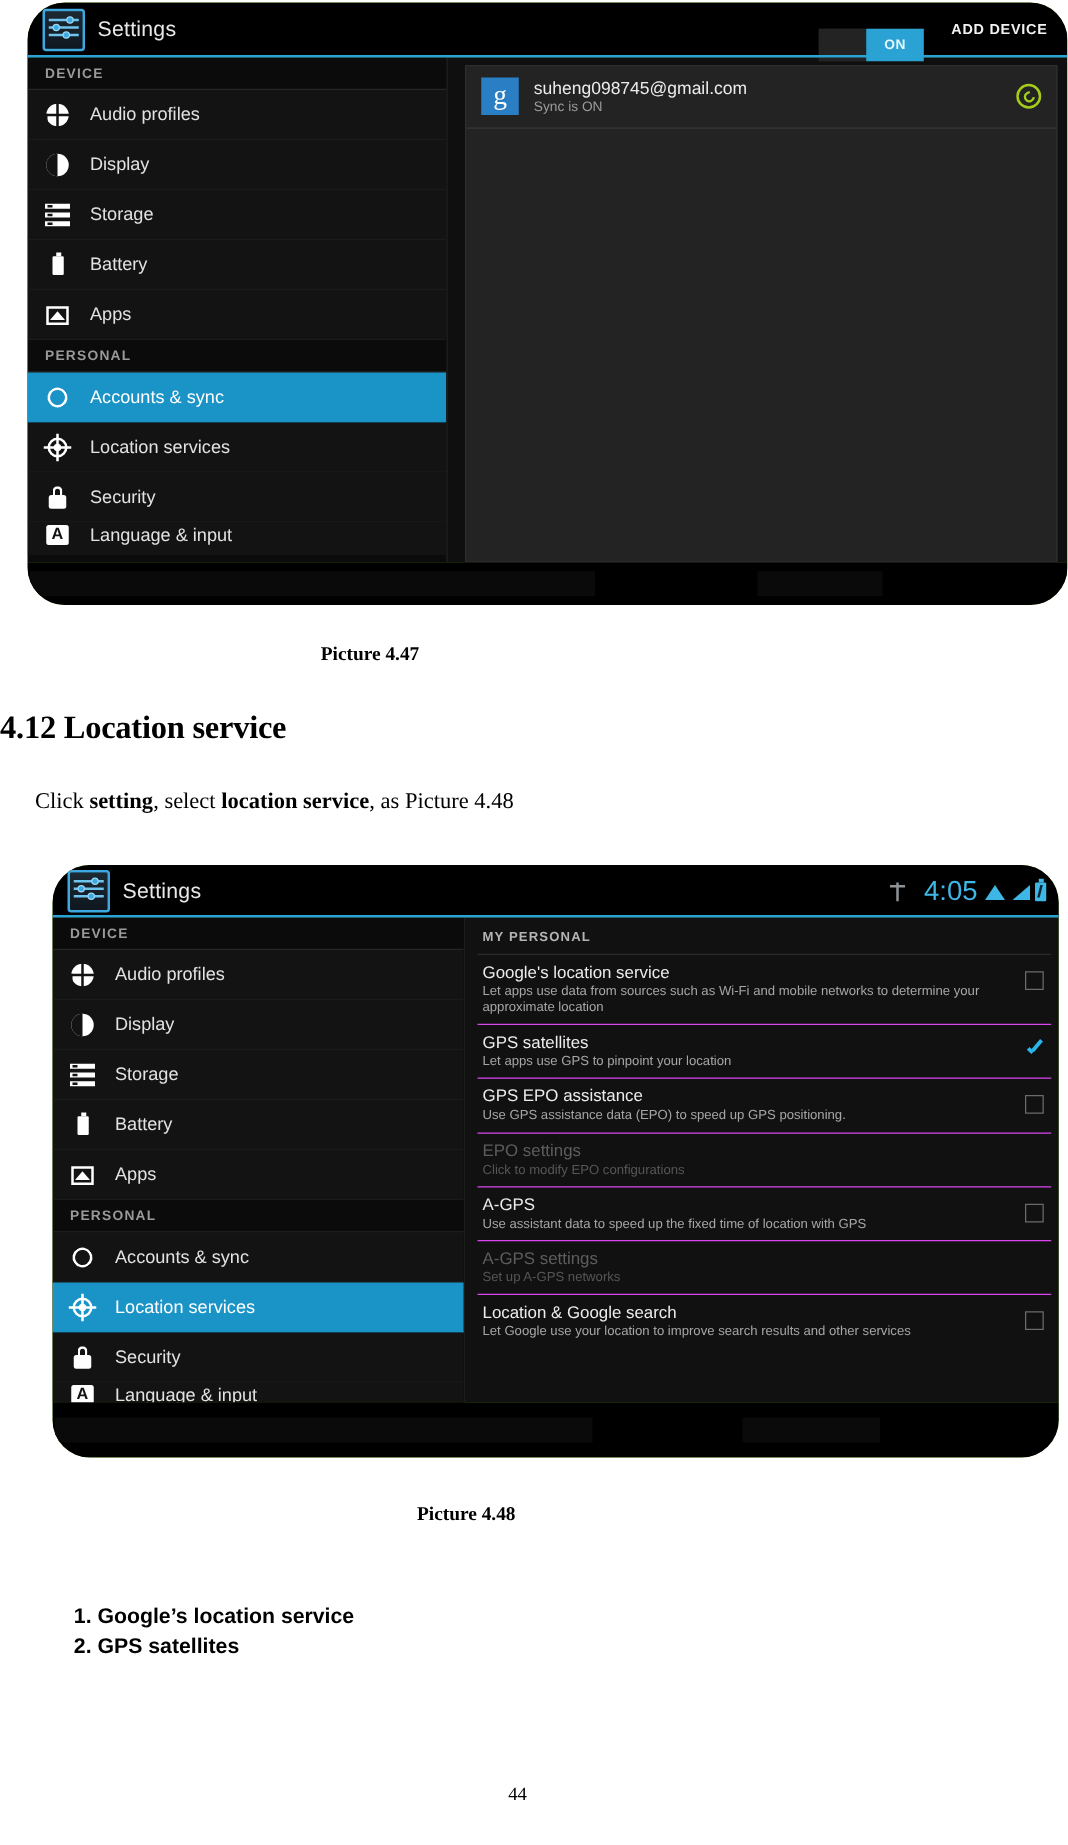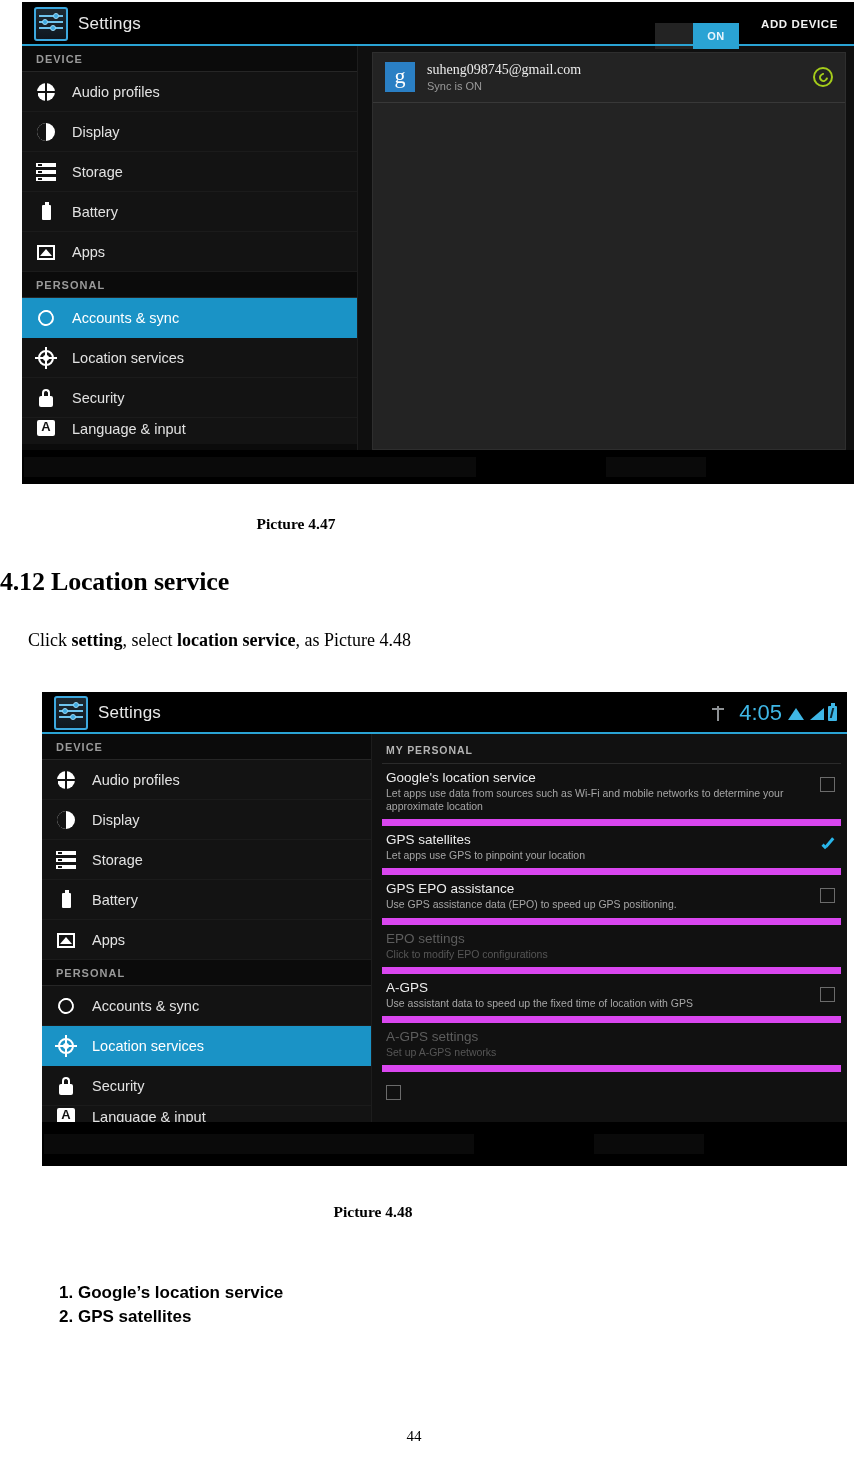--- a/index.html
+++ b/index.html
@@ -10,20 +10,21 @@
     overflow:hidden;
     position:relative;
   }
 
   
   .shot{
     position:absolute;
     background:#4d7c0f;
     box-sizing:border-box;
     overflow:hidden;
+    border-radius:30px;
   }
   .shot-1{left:22px;top:2px;width:832px;height:482px;}
   .shot-2{left:42px;top:692px;width:805px;height:474px;}
 
   .sysbar{
     position:relative;
     height:44px;
     background:#000000;
     display:flex;align-items:center;
   }
@@ -253,41 +254,41 @@
     display:flex;align-items:center;padding:9px 12px 10px 12px;
     border-bottom:1px solid #383838;
   }
   .g-logo{
     width:30px;height:30px;background:#2a7fc4;flex:none;
     display:flex;align-items:center;justify-content:center;
     color:#ffffff;font-family:"Liberation Serif",serif;font-size:22px;line-height:1;
     padding-bottom:3px;box-sizing:border-box;
   }
   .acct-txt{margin-left:12px;}
-  .acct-mail{color:#ececec;font-family:Liberation Serif, serif;font-size:14px;}
+  .acct-mail{color:#ececec;font-family:Liberation Sans, sans-serif;font-size:14px;}
   .acct-sub{color:#9a9a9a;font-family:"Liberation Sans",sans-serif;font-size:11px;margin-top:2px;}
   .sync-badge{
     margin-left:auto;width:20px;height:20px;border-radius:50%;
     border:2.5px solid #a4cc1a;box-sizing:border-box;position:relative;
   }
   .sync-badge:before{
     content:"";position:absolute;left:3.5px;top:3.5px;width:9px;height:9px;
     border:2px solid #a4cc1a;border-radius:50%;
     border-right-color:transparent;box-sizing:border-box;transform:rotate(-40deg);
   }
 
   
   .loc-pane{flex:1;background:#111111;padding:0 6px 0 10px;box-sizing:border-box;}
   .loc-head{
     color:#b4b4b4;font-family:"Liberation Sans",sans-serif;font-size:10.5px;font-weight:bold;
     letter-spacing:.9px;padding:10px 0 7px 4px;border-bottom:1px solid #2b2b2b;
   }
   .loc-row{
     display:flex;align-items:flex-start;padding:6px 6px 6px 4px;
-    border-bottom:7px solid #d946ef;min-height:38px;box-sizing:border-box;
+    border-bottom:1px solid #d946ef;min-height:38px;box-sizing:border-box;
   }
   .loc-row:last-child{border-bottom:none;}
   .loc-txt{flex:1;padding-right:10px;}
   .loc-title{color:#ececec;font-family:"Liberation Sans",sans-serif;font-size:13.5px;}
   .loc-desc{color:#a6a6a6;font-family:"Liberation Sans",sans-serif;font-size:10.5px;margin-top:2px;line-height:1.25;}
   .loc-row.disabled .loc-title{color:#5d5d5d;}
   .loc-row.disabled .loc-desc{color:#565656;}
   .cbox{
     width:15px;height:15px;border:1.5px solid #6b6b6b;box-sizing:border-box;
     flex:none;margin-top:7px;background:transparent;
@@ -569,20 +570,24 @@
       </div>
 
       <div class="loc-row disabled">
         <div class="loc-txt">
           <div class="loc-title">A-GPS settings</div>
           <div class="loc-desc">Set up A-GPS networks</div>
         </div>
       </div>
 
       <div class="loc-row">
+        <div class="loc-txt">
+          <div class="loc-title">Location &amp; Google search</div>
+          <div class="loc-desc">Let Google use your location to improve search results and other services</div>
+        </div>
         <div class="cbox"></div>
       </div>
     </div>
   </div>
 
   <div class="navbar">
     <div class="slot" style="width:430px;margin-left:2px;"></div>
     <div class="slot" style="width:110px;margin-left:120px;"></div>
   </div>
 </div>

